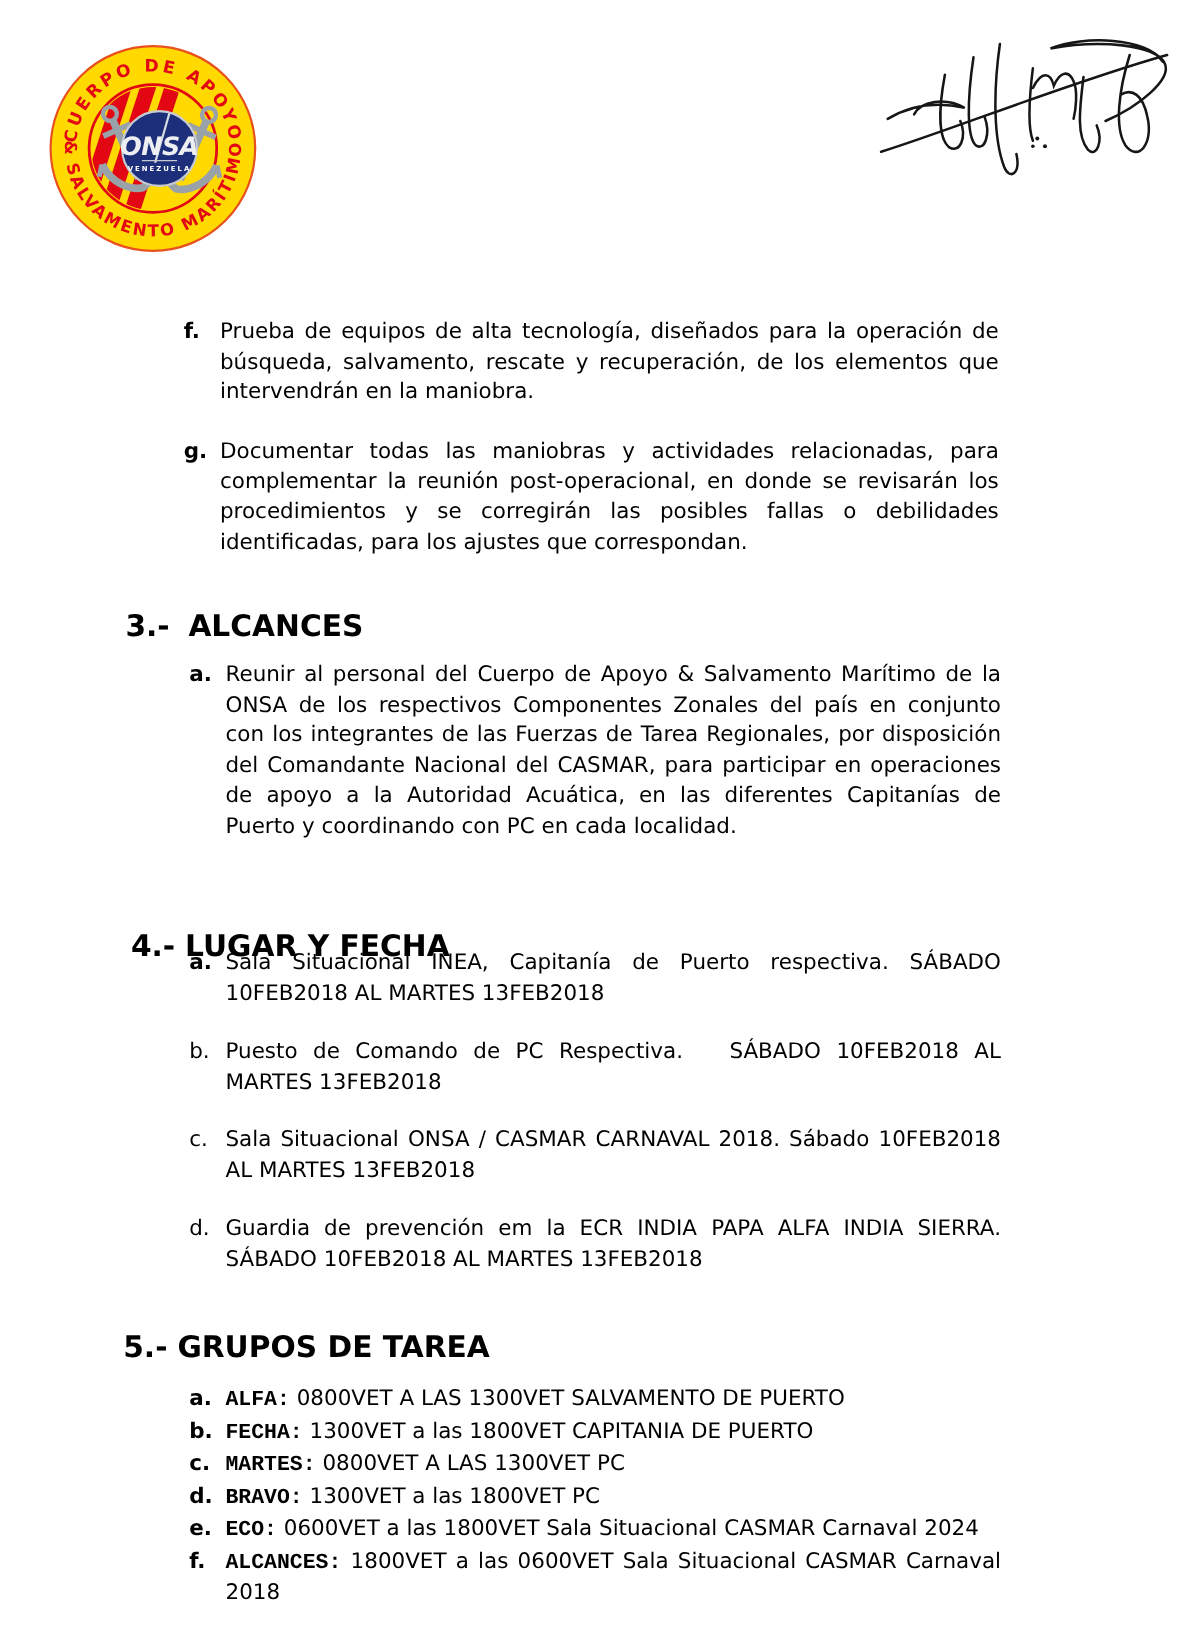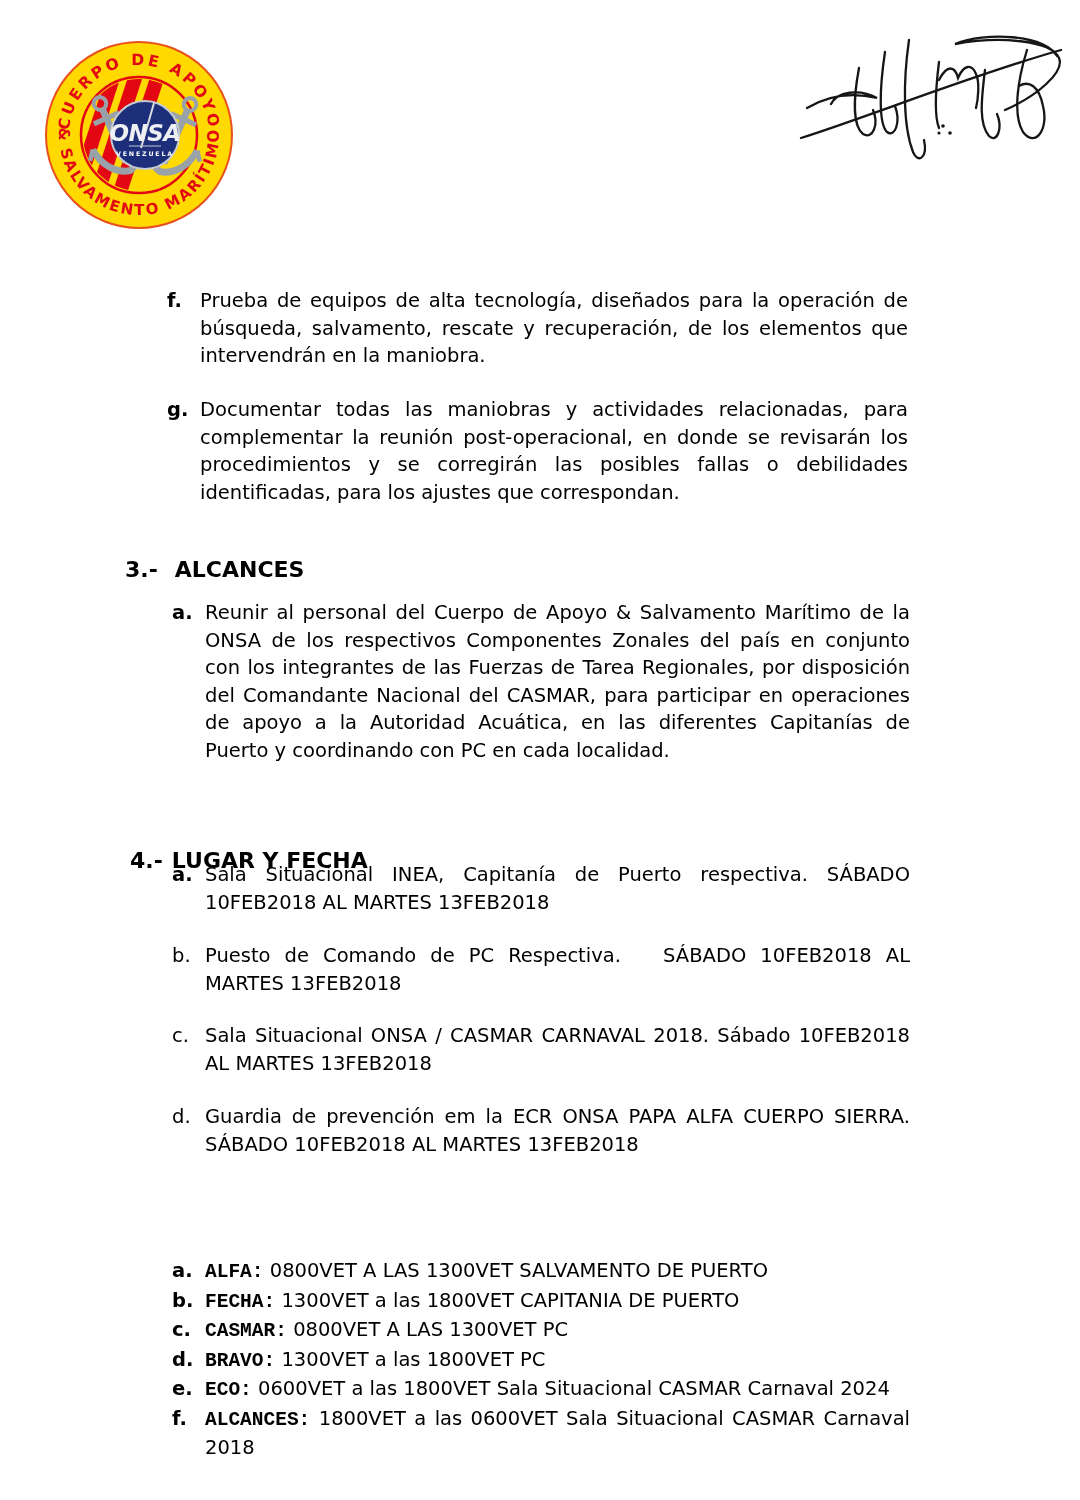--- a/index.html
+++ b/index.html
@@ -24,23 +24,22 @@
     font-size:19.5px;line-height:27.5px;
     text-align:justify;
   }
   .item .marker{
     position:absolute;left:-33px;top:0;
     text-align:left;
   }
   .bold{font-weight:700;}
   .heading{
     position:absolute;
-    font-size:22px;line-height:26px;font-weight:700;
+    font-size:27px;line-height:26px;font-weight:700;
     white-space:nowrap;
-    margin-left:11px;
   }
   .heading .hnum{margin-right:9px;}
   .heading.wide-gap .hnum{margin-right:17px;}
   .s5-list{
     position:absolute;left:205px;top:1257px;width:705px;
     font-size:19.5px;line-height:27.5px;
   }
   .s5-item{position:relative;text-align:justify;}
   .s5-item .marker{position:absolute;left:-33px;top:0;font-weight:700;}
   .glabel{font-weight:700;font-family:Liberation Mono, monospace;}
@@ -143,37 +142,40 @@
   <div class="item" style="left:205px;top:942px;width:705px">
     <span class="marker">b.</span>
     <span>Puesto de Comando de PC Respectiva.&nbsp;&nbsp; SÁBADO 10FEB2018 AL MARTES 13FEB2018</span>
   </div>
   <div class="item" style="left:205px;top:1022px;width:705px">
     <span class="marker">c.</span>
     <span>Sala Situacional ONSA / CASMAR CARNAVAL 2018. Sábado 10FEB2018 AL MARTES 13FEB2018</span>
   </div>
   <div class="item" style="left:205px;top:1103px;width:705px">
     <span class="marker">d.</span>
-    <span>Guardia de prevención em la ECR ONSA PAPA ALFA CUERPO SIERRA. SÁBADO 10FEB2018 AL MARTES 13FEB2018</span>
+    <span>Guardia de prevención em la ECR INDIA PAPA ALFA INDIA SIERRA. SÁBADO 10FEB2018 AL MARTES 13FEB2018</span>
   </div>
 
+  <div class="heading" style="left:112px;top:1213px">
+    <span class="hnum">5.-</span><span>GRUPOS DE TAREA</span>
+  </div>
   <div class="s5-list">
     <div class="s5-item">
       <span class="marker">a.</span>
       <span class="glabel">ALFA:</span>
       <span>0800VET A LAS 1300VET SALVAMENTO DE PUERTO</span>
     </div>
     <div class="s5-item">
       <span class="marker">b.</span>
       <span class="glabel">FECHA:</span>
       <span>1300VET a las 1800VET CAPITANIA DE PUERTO</span>
     </div>
     <div class="s5-item">
       <span class="marker">c.</span>
-      <span class="glabel">CASMAR:</span>
+      <span class="glabel">MARTES:</span>
       <span>0800VET A LAS 1300VET PC</span>
     </div>
     <div class="s5-item">
       <span class="marker">d.</span>
       <span class="glabel">BRAVO:</span>
       <span>1300VET a las 1800VET PC</span>
     </div>
     <div class="s5-item">
       <span class="marker">e.</span>
       <span class="glabel">ECO:</span>

